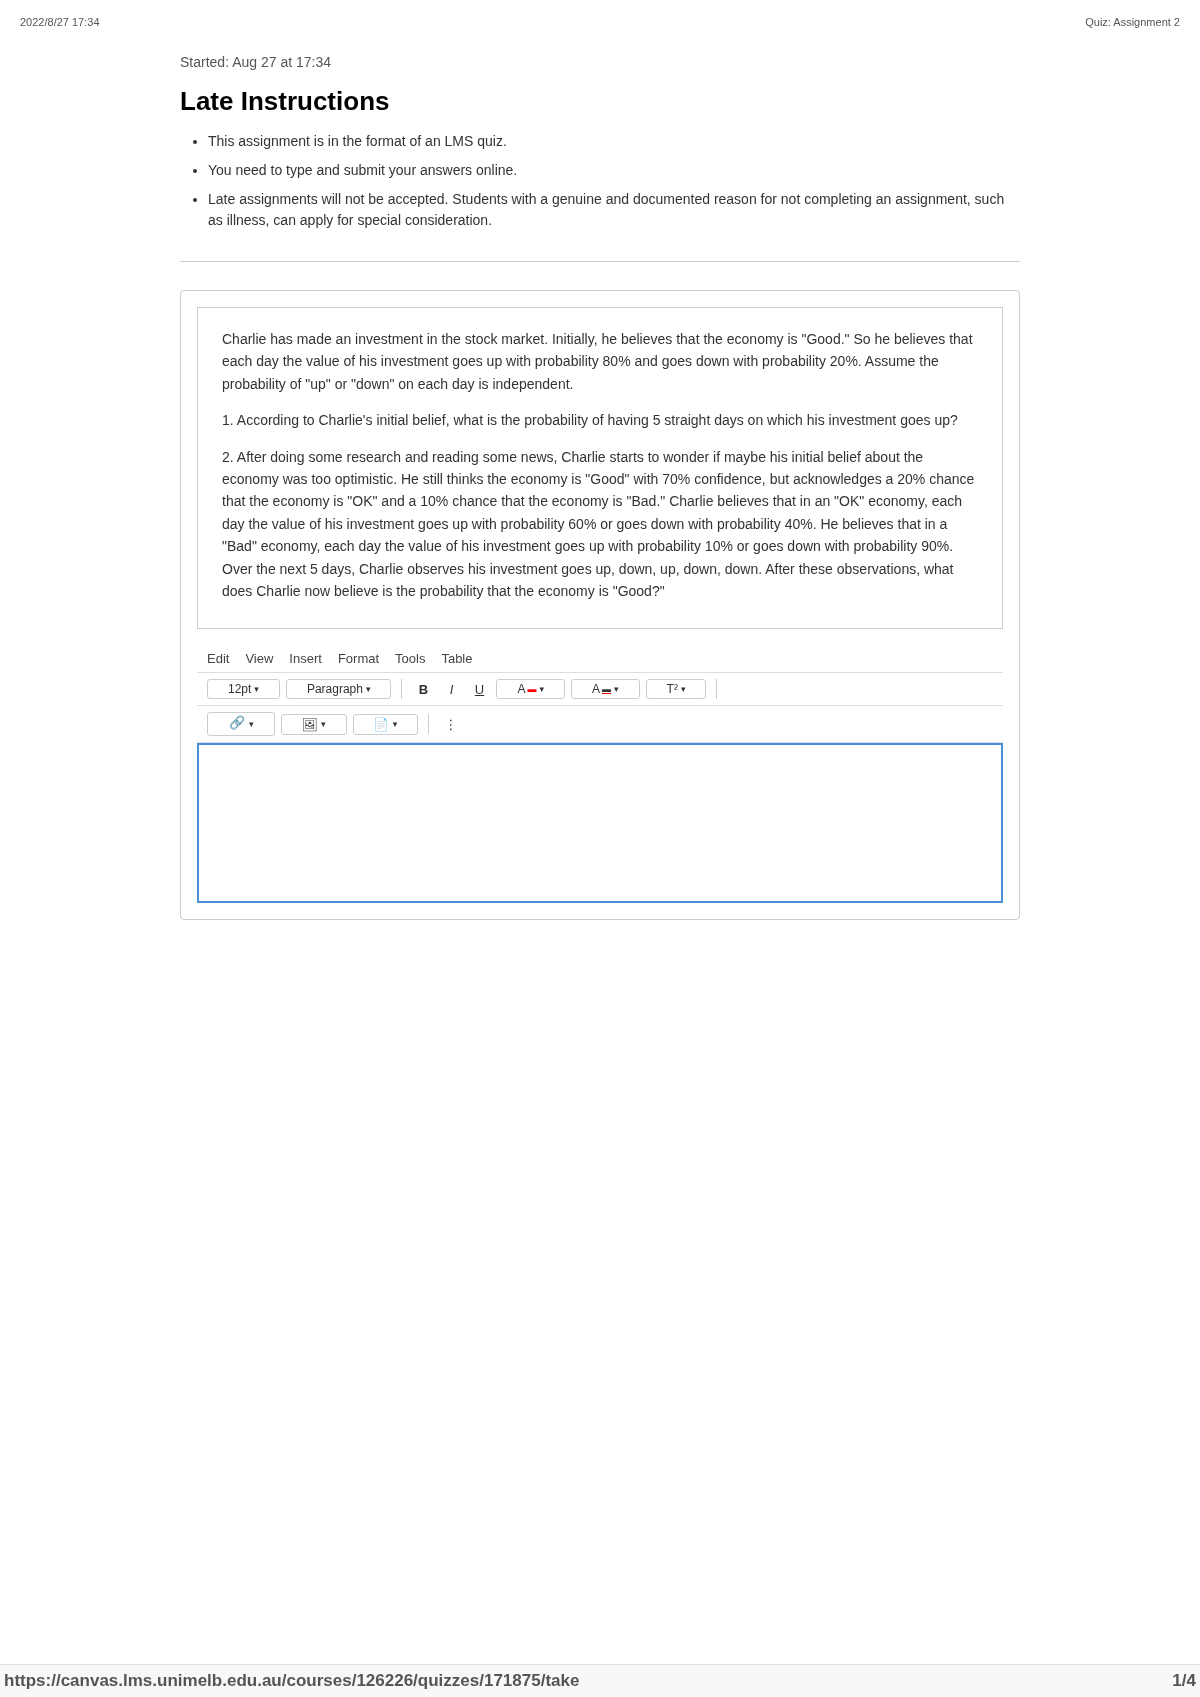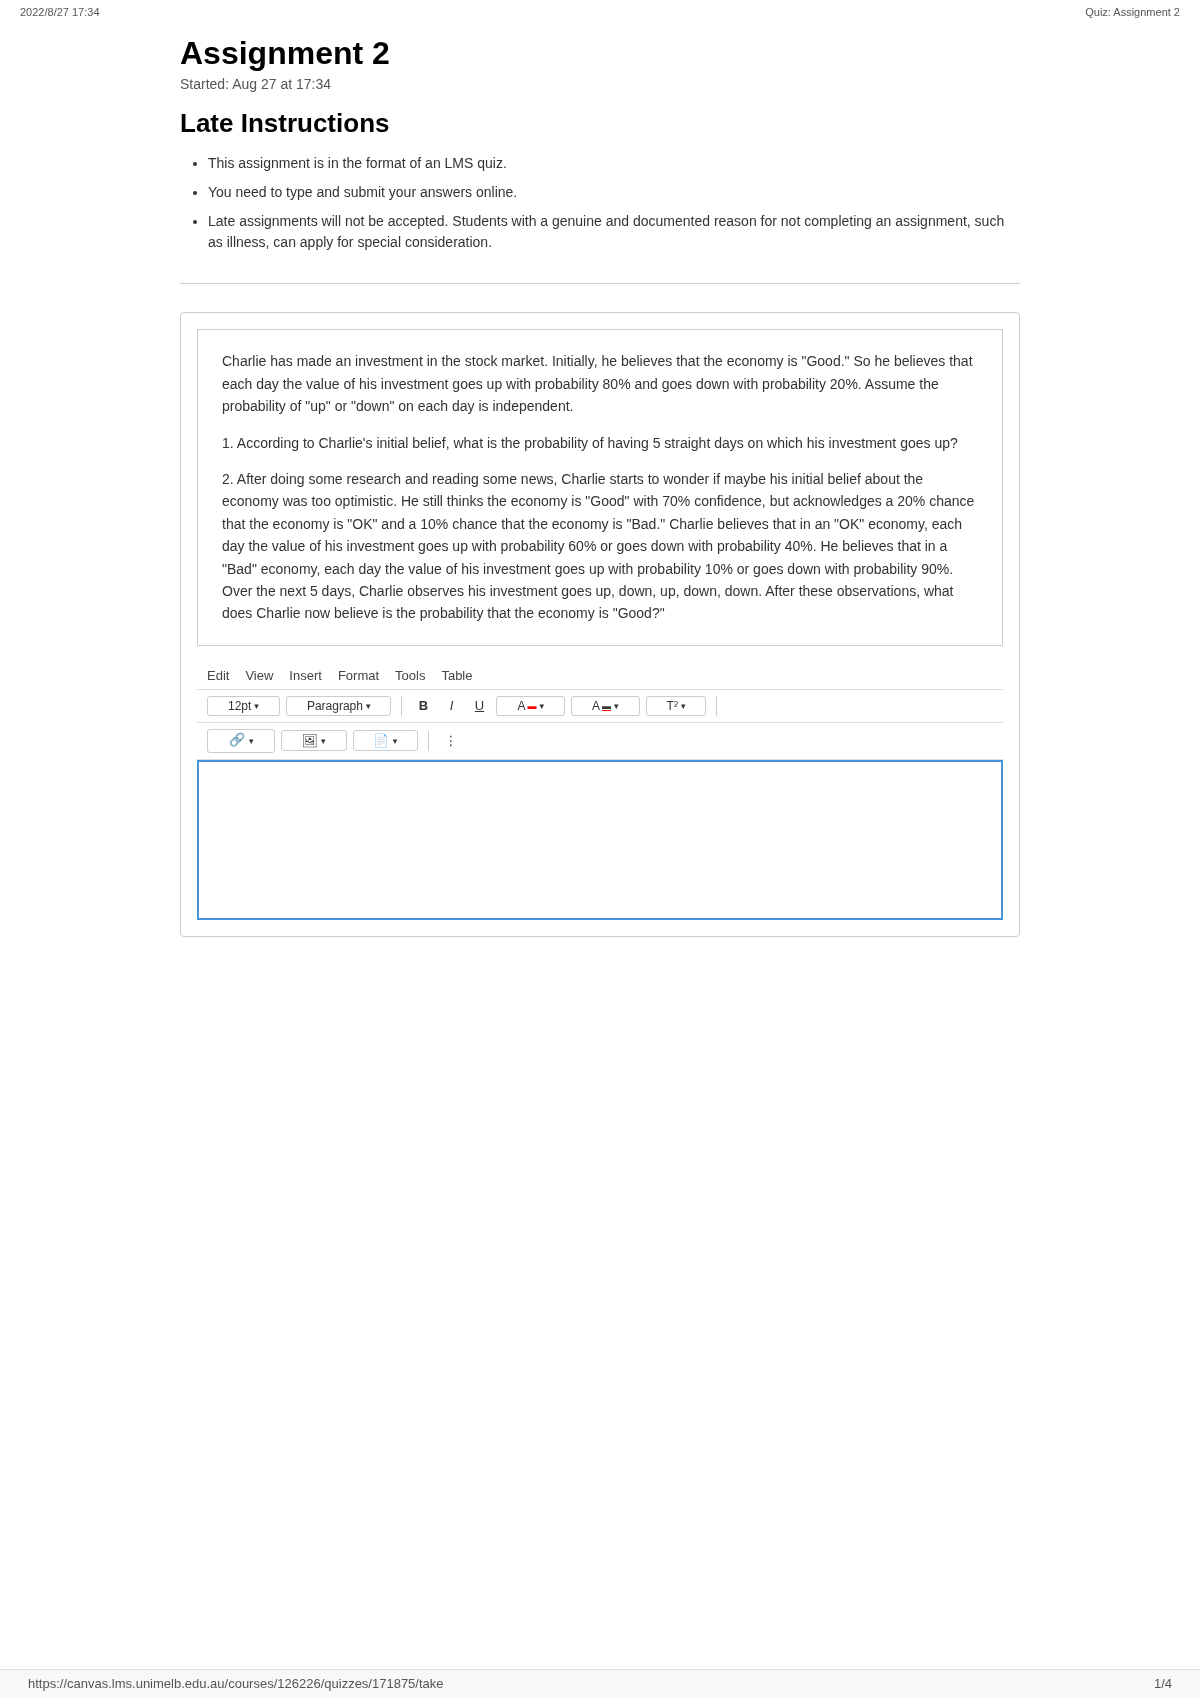--- a/index.html
+++ b/index.html
@@ -14,21 +14,21 @@
       color: #333;
       background: #fff;
       width: 1200px;
       min-height: 1697px;
     }
 
     .browser-bar {
       display: flex;
       justify-content: space-between;
       align-items: flex-end;
-      padding: 6px 20px;
+      padding: 16px 20px;
       font-size: 11px;
       color: #555;
       background: #fff;
     }
 
     .page-wrapper {
       padding: 10px 60px 60px 60px;
       max-width: 960px;
       margin: 0 auto;
     }
@@ -107,21 +107,21 @@
     }
 
     .question-body p {
       font-size: 14px;
       line-height: 1.6;
       color: #333;
       margin-bottom: 14px;
     }
 
     .question-body p:last-child {
-      margin-bottom: 0;
+      margin-bottom: 6px;
     }
 
     .editor-area {
       margin: 16px;
     }
 
     .editor-menu-bar {
       display: flex;
       gap: 16px;
       padding: 6px 10px;
@@ -208,27 +208,28 @@
       min-height: 160px;
       background: #fff;
       padding: 10px;
     }
 
     .footer-bar {
       position: fixed;
       bottom: 0;
       left: 0;
       right: 0;
-      padding: 6px 28px;
+      padding: 6px 4px;
       display: flex;
       justify-content: space-between;
-      font-size: 13px;
+      font-size: 17px;
       color: #555;
       background: #f8f8f8;
       border-top: 1px solid #ddd;
+      font-weight: bold;
     }
 
     .link-icon {
       display: inline-block;
       width: 18px;
       height: 18px;
       font-size: 13px;
       text-align: center;
     }
 
@@ -240,21 +241,20 @@
 </head>
 <body>
 
 <div class="browser-bar">
   <span>2022/8/27 17:34</span>
   <span>Quiz: Assignment 2</span>
 </div>
 
 <div class="page-wrapper">
 
-  <h1 class="assignment-title">Assignment 2</h1>
 
   <p class="started-text">Started: Aug 27 at 17:34</p>
 
   <h2 class="quiz-instructions-title">Late Instructions</h2>
 
   <ul class="instructions-list">
     <li>This assignment is in the format of an LMS quiz.</li>
     <li>You need to type and submit your answers online.</li>
     <li>Late assignments will not be accepted. Students with a genuine and documented reason for not completing an assignment, such as illness, can apply for special consideration.</li>
   </ul>

